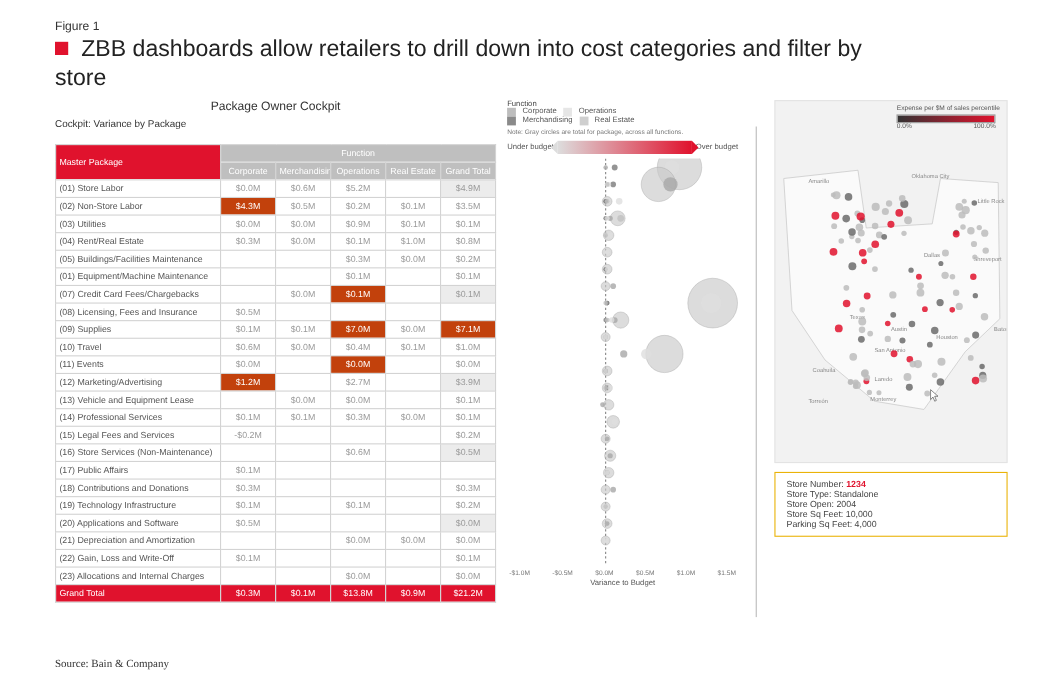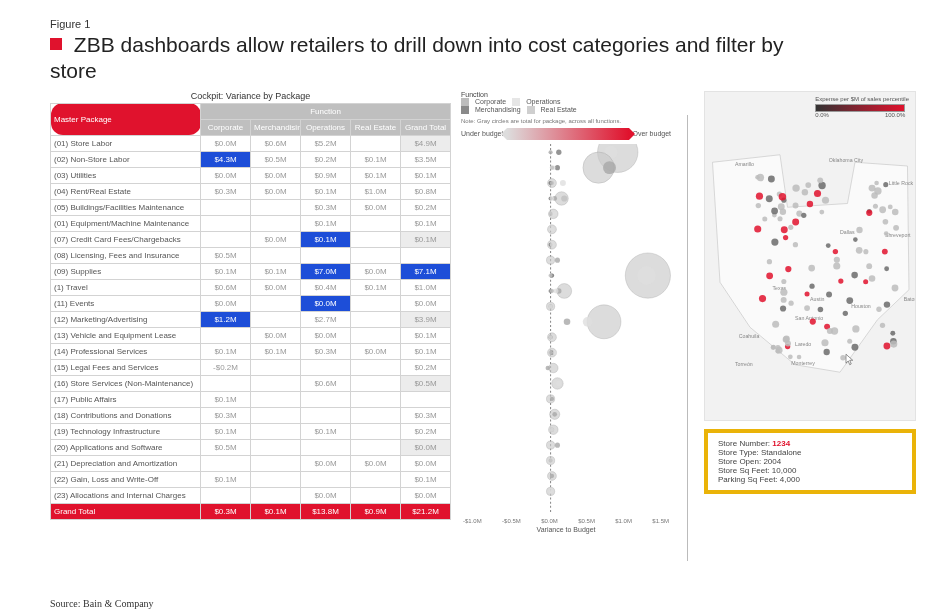--- a/index.html
+++ b/index.html
@@ -15,21 +15,21 @@
   .red-block { display:inline-block; width:12px; height:12px; background:#e0122d; margin-right:6px; vertical-align:top; position:relative; top:6px;}
   h1 { font-size: 21px; font-weight: 400; line-height: 1.25; color:#222; margin-bottom:6px; max-width:760px;}
   .layout {
     display:flex;
     gap:10px;
     height:470px;
   }
   
   .left { flex:0 0 400px; }
   .cockpit-subtitle { font-size:11px; font-weight:400; color:#333; text-align:center; margin-bottom:4px;}
-  .cockpit-title { font-size:9px; color:#333; margin-bottom:2px;text-align:center;}
+  .cockpit-title { font-size:9px; color:#333; margin-bottom:14px;}
   table.cockpit {
     border-collapse:collapse;
     width:100%;
     font-size:8px;
     table-layout:fixed;
   }
   table.cockpit th, table.cockpit td {
     border:1px solid #d3d3d3;
     padding:2px 3px;
     height:16px;
@@ -38,25 +38,24 @@
   }
   table.cockpit thead th {
     background:#bfbfbf;
     color:#fff;
     font-weight:400;
     text-align:center;
   }
   table.cockpit thead th.master-col {
     background:#e0122d;
     text-align:left;
-    border-radius:12px;
   }
   table.cockpit td.label { color:#555;margin-left:24px; }
   table.cockpit td.val { text-align:center; color:#999; }
-  table.cockpit td.val.hl { background:#1d4ed8; color:#fff; }
+  table.cockpit td.val.hl { background:#c2410c; color:#fff; }
   table.cockpit td.val.gt { background:#ececec; }
   table.cockpit tr.grand td { background:#e0122d; color:#fff; }
   table.cockpit tr.grand td.label { background:#e0122d; color:#fff; }
   table.cockpit col.c0 { width:150px;}
   table.cockpit col.cx { width:50px;}
 
   
   .mid { flex:0 0 210px; padding-top:0; position:relative;}
   .bubble-legend { font-size:7px; color:#555; margin-bottom:4px;}
   .bubble-legend .row { display:flex; gap:6px; align-items:center;}
@@ -76,38 +75,39 @@
   .divider{width:1px;background:#bbb;margin:24px 6px 0;}
 
   
   .right { flex:1; position:relative;}
   .right-title { font-size:11px; text-align:center; margin-bottom:4px;}
   .map-wrap { position:relative; width:100%; height:330px; background:#f2f2f2; border:1px solid #e3e3e3; overflow:hidden;}
   svg.map { width:100%; height:100%; }
   .map-legend{position:absolute;top:4px;right:6px;font-size:6px;color:#555;text-align:right;}
   .map-legend .bar{width:90px;height:8px;background:linear-gradient(90deg,#333,#e0122d);border:1px solid #999;margin-top:2px;}
   .map-legend .ticks{display:flex;justify-content:space-between;width:90px;}
-  .store-card{margin-top:8px;border:4px solid #eab308;padding:6px 10px;font-size:8px;color:#444;}
+  .store-card{margin-top:8px;border:1px solid #eab308;padding:6px 10px;font-size:8px;color:#444;}
   .store-card .row{display:flex;justify-content:space-between;gap:20px;}
   .store-card .hl{color:#e0122d;font-weight:bold;}
 
   .source { position:absolute; bottom:6px; left:50px; font-size:10px; color:#333;font-family:Liberation Serif, serif;}
 </style>
 </head>
 <body>
 
 <div class="fig-label">Figure 1</div>
 <h1>
   <span class="red-block"></span>
   <span>ZBB dashboards allow retailers to drill down into cost categories and filter by store</span>
 </h1>
 
 <div class="layout">
 
   <div class="left">
+    <div class="cockpit-subtitle">Package Owner Cockpit</div>
     <div class="cockpit-title">Cockpit: Variance by Package</div>
     <table class="cockpit">
       <colgroup>
           <col class="c0">
           <col class="cx">
           <col class="cx">
           <col class="cx">
           <col class="cx">
           <col class="cx">
         </colgroup>
@@ -191,21 +191,21 @@
           </tr>
           <tr>
             <td class="label">(09) Supplies</td>
             <td class="val">$0.1M</td>
             <td class="val">$0.1M</td>
             <td class="val hl">$7.0M</td>
             <td class="val">$0.0M</td>
             <td class="val hl">$7.1M</td>
           </tr>
           <tr>
-            <td class="label">(1) Travel</td>
+            <td class="label">(10) Travel</td>
             <td class="val">$0.6M</td>
             <td class="val">$0.0M</td>
             <td class="val">$0.4M</td>
             <td class="val">$0.1M</td>
             <td class="val">$1.0M</td>
           </tr>
           <tr>
             <td class="label">(11) Events</td>
             <td class="val">$0.0M</td>
             <td class="val"></td>

